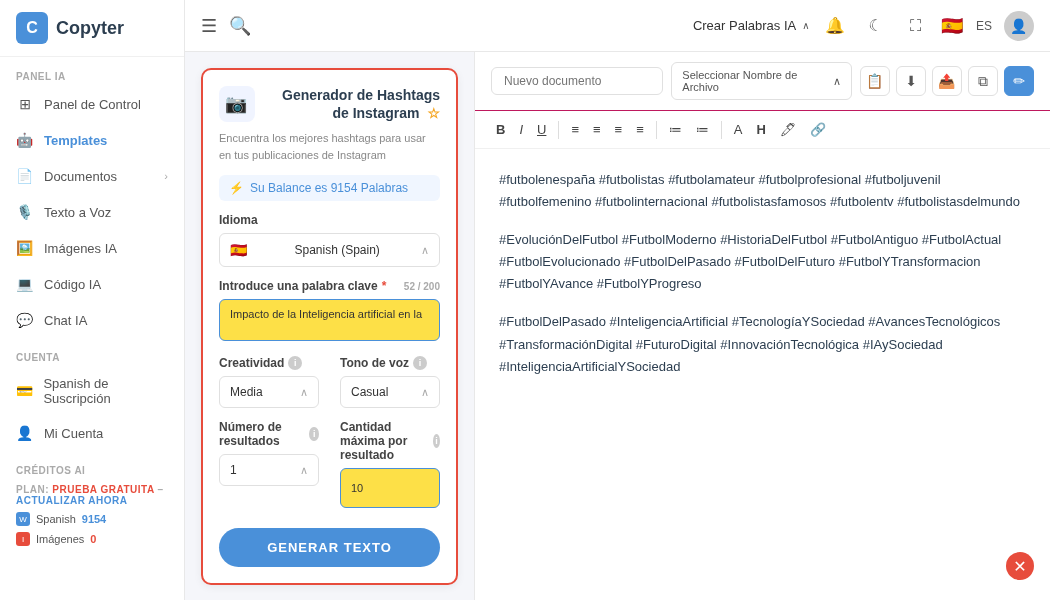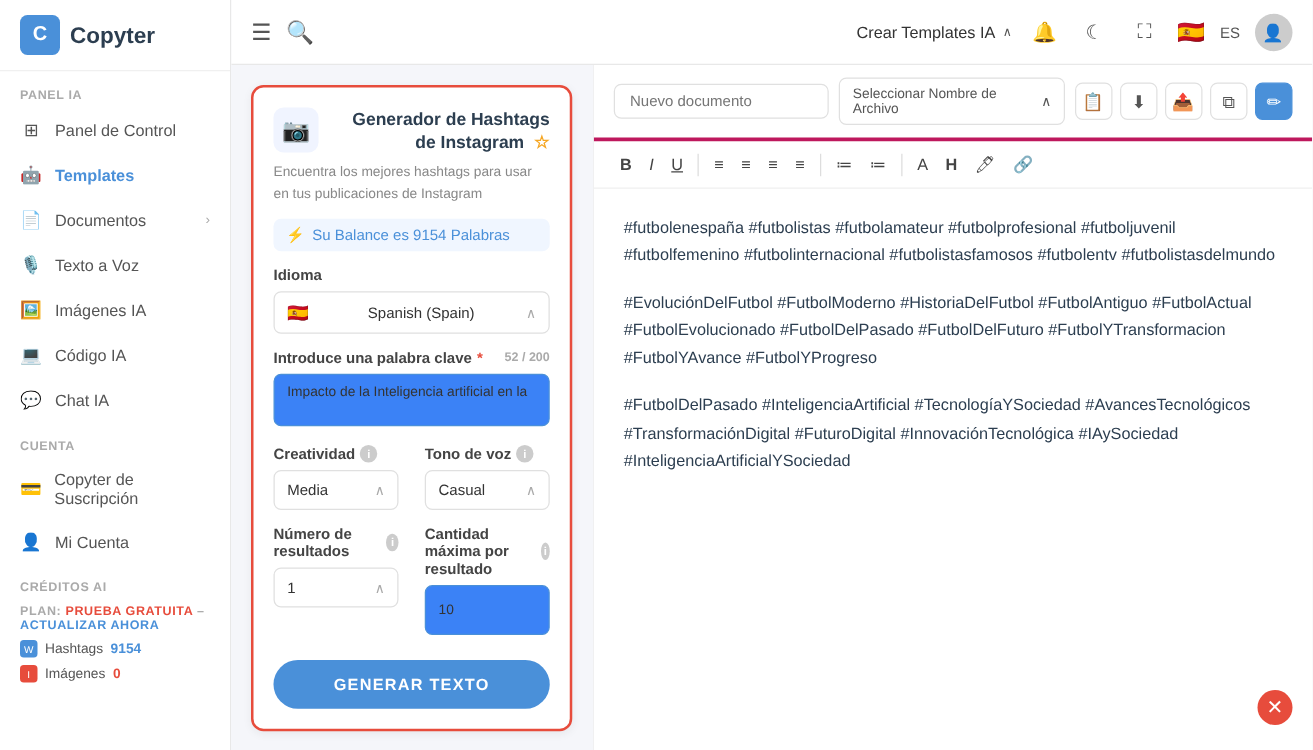--- a/index.html
+++ b/index.html
@@ -132,21 +132,21 @@
       padding: 8px 10px; font-size: 12px; color: #333;
       display: flex; align-items: center; justify-content: space-between;
       cursor: pointer; background: #fff; margin-bottom: 12px;
     }
     .select-box .flag { margin-right: 6px; font-size: 14px; }
     .select-chevron { font-size: 11px; color: #aaa; }
 
     .textarea-box {
       width: 100%; border: 1px solid #4a90d9; border-radius: 6px;
       padding: 8px 10px; font-size: 11px; color: #333; resize: none;
-      min-height: 40px; background: #3b82f6; outline: none;
+      min-height: 40px; background: #fde047; outline: none;
       font-family: inherit;
     }
 
     .two-col { display: grid; grid-template-columns: 1fr 1fr; gap: 21px; margin-bottom: 12px; }
 
     .generate-btn {
       width: 100%; background: #4a90d9; color: #fff;
       border: none; border-radius: 24px; padding: 12px;
       font-size: 13px; font-weight: 700; cursor: pointer;
       letter-spacing: 1px; margin-top: 8px;
@@ -156,21 +156,21 @@
     .right-panel {
       flex: 1;
       background: #fff;
       display: flex;
       flex-direction: column;
       overflow: hidden;
     }
 
     .editor-toolbar-top {
       display: flex; align-items: center; padding: 10px 16px; gap: 8px;
-      border-bottom: 3px solid #be185d;
+      border-bottom: 1px solid #be185d;
       justify-content: flex-end;
     }
     .doc-name-input {
       border: 1px solid #e0e0e0; border-radius: 6px; padding: 6px 12px;
       font-size: 12px; color: #333; outline: none; min-width: 140px;
     }
     .file-name-btn {
       display: flex; align-items: center; gap: 6px;
       border: 1px solid #e0e0e0; border-radius: 6px; padding: 6px 10px;
       font-size: 11px; color: #555; cursor: pointer; background: #fff;
@@ -242,58 +242,58 @@
   </div>
   <div class="sidebar-item">
     <span class="si-icon">💬</span>
     <span>Chat IA</span>
   </div>
 
   <div class="sidebar-section-label">CUENTA</div>
 
   <div class="sidebar-item">
     <span class="si-icon">💳</span>
-    <span>Copyter de Suscripción</span>
+    <span>Spanish de Suscripción</span>
   </div>
   <div class="sidebar-item">
     <span class="si-icon">👤</span>
     <span>Mi Cuenta</span>
   </div>
 
   <div class="sidebar-section-label">CRÉDITOS AI</div>
   <div style="padding: 4px 16px 2px;">
     <div class="plan-label">
       <span>PLAN:</span>
       <span class="plan-free">PRUEBA GRATUITA</span>
       <span> – </span>
       <span class="plan-upgrade">ACTUALIZAR AHORA</span>
     </div>
     <div class="credit-row">
       <div class="credit-icon">W</div>
-      <span>Hashtags</span>
+      <span>Spanish</span>
       <span class="credit-count">9154</span>
     </div>
     <div class="credit-row">
       <div class="credit-icon-img">I</div>
       <span>Imágenes</span>
       <span class="credit-count" style="color:#e74c3c;">0</span>
     </div>
   </div>
 </div>
 
 <div class="main">
 
   <div class="topbar">
     <div class="topbar-left">
       <span class="topbar-icon">☰</span>
       <span class="topbar-icon">🔍</span>
     </div>
     <div class="topbar-right">
       <div class="crear-btn">
-        <span>Crear Templates IA</span>
+        <span>Crear Palabras IA</span>
         <span class="crear-btn chevron-small">∧</span>
       </div>
       <div class="topbar-icon-btn">🔔</div>
       <div class="topbar-icon-btn moon-icon">☾</div>
       <div class="topbar-icon-btn">⛶</div>
       <span class="flag-icon">🇪🇸</span>
       <span class="lang-text">ES</span>
       <div class="avatar">👤</div>
     </div>
   </div>

